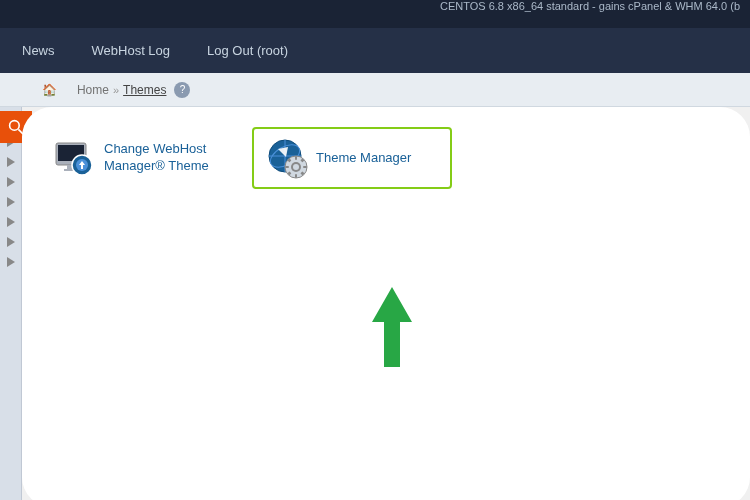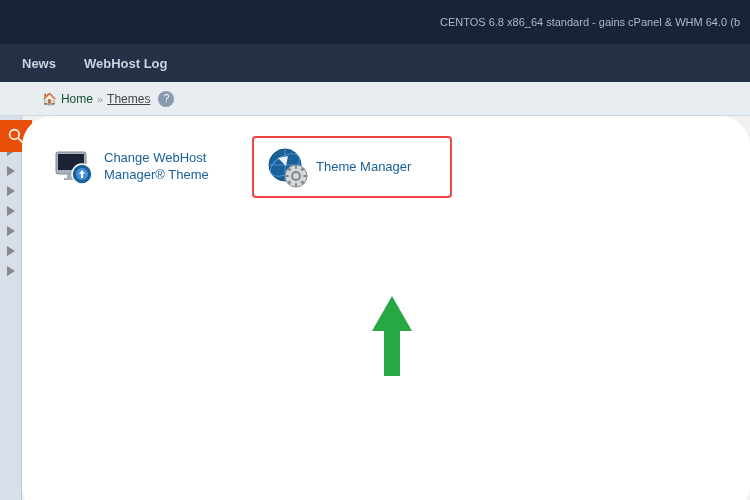--- a/index.html
+++ b/index.html
@@ -1,40 +1,39 @@
 <!DOCTYPE html>
 <html><head>
   <meta charset="utf-8">
   <style>
     * { margin: 0; padding: 0; box-sizing: border-box; }
     body { font-family: Arial, sans-serif; background: #f0f0f0; width: 750px; height: 500px; overflow: hidden; }
 
     
     .top-bar {
       background: #1a2335;
-      height: 44px;
-      display: flex;
-      align-items: center;
+      height: 28px;
+      display: flex;
+      align-items: flex-start;
       justify-content: flex-end;
       padding: 0 10px;
     }
     .top-bar-text {
       color: #aab8c8;
       font-size: 11px;
     }
 
     
     .nav-bar {
       background: #253047;
-      height: 38px;
+      height: 45px;
       display: flex;
       align-items: center;
       padding: 0 10px;
-      gap: 4px;
-      font-weight: bold;
+      gap: 13px;
     }
     .nav-item {
       color: #c8d4e0;
       font-size: 13px;
       padding: 6px 12px;
       cursor: pointer;
       border-radius: 3px;
     }
 
     
@@ -63,22 +62,23 @@
       position: relative;
     }
     .breadcrumb {
       font-size: 12px;
       color: #555;
       display: flex;
       align-items: center;
       gap: 4px;
     }
     .breadcrumb-home {
-      color: #14532d;
-      cursor: pointer;
+      color: #737373;
+      cursor: pointer;
+      margin-left: 16px;
     }
     .breadcrumb-sep { color: #999; font-size: 11px; }
     .breadcrumb-current { color: #444; text-decoration: underline; }
     .help-icon {
       width: 16px;
       height: 16px;
       border-radius: 50%;
       background: #8a9ab0;
       color: white;
       font-size: 10px;
@@ -136,21 +136,21 @@
       display: flex;
       align-items: center;
       gap: 8px;
       padding: 8px 12px;
       border-radius: 4px;
       cursor: pointer;
       width: 200px;
     }
 
     .icon-item.highlighted {
-      border: 2px solid #ef4444;
+      border: 2px solid #84cc16;
       border-radius: 4px;
       text-align: right;
     }
 
     .icon-label {
       font-size: 13px;
       color: #1a6198;
       line-height: 1.3;
     }
 
@@ -177,20 +177,21 @@
 </head>
 <body>
 
 <div class="top-bar">
   <span class="top-bar-text">CENTOS 6.8 x86_64 standard - gains   cPanel &amp; WHM 64.0 (b</span>
 </div>
 
 <div class="nav-bar">
   <div class="nav-item">News</div>
   <div class="nav-item">WebHost Log</div>
+  <div class="nav-item">Log Out (root)</div>
 </div>
 
 <div class="breadcrumb-bar">
   <div class="search-btn">
     <svg viewBox="0 0 20 20">
       <circle cx="8" cy="8" r="6" stroke="white" stroke-width="2" fill="none"></circle>
       <line x1="13" y1="13" x2="19" y2="19" stroke="white" stroke-width="2"></line>
     </svg>
   </div>
   <div class="breadcrumb">

